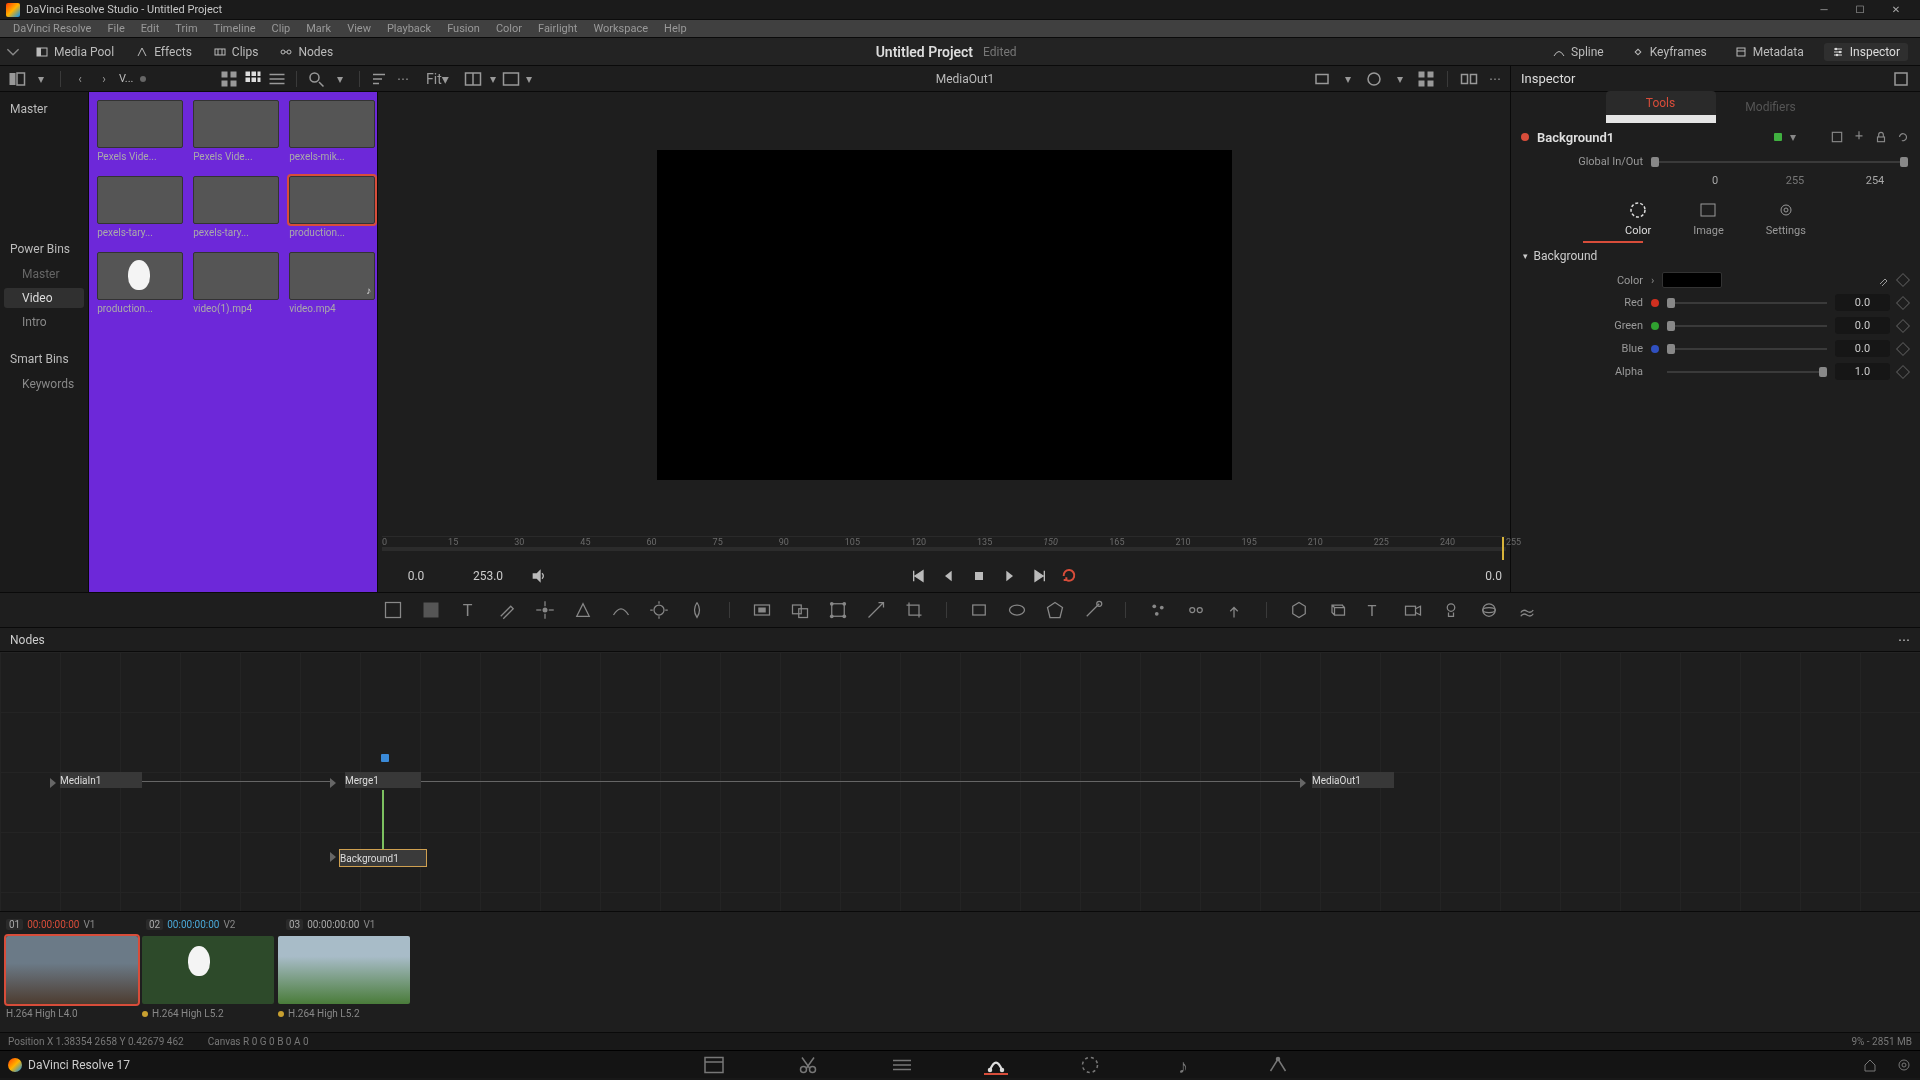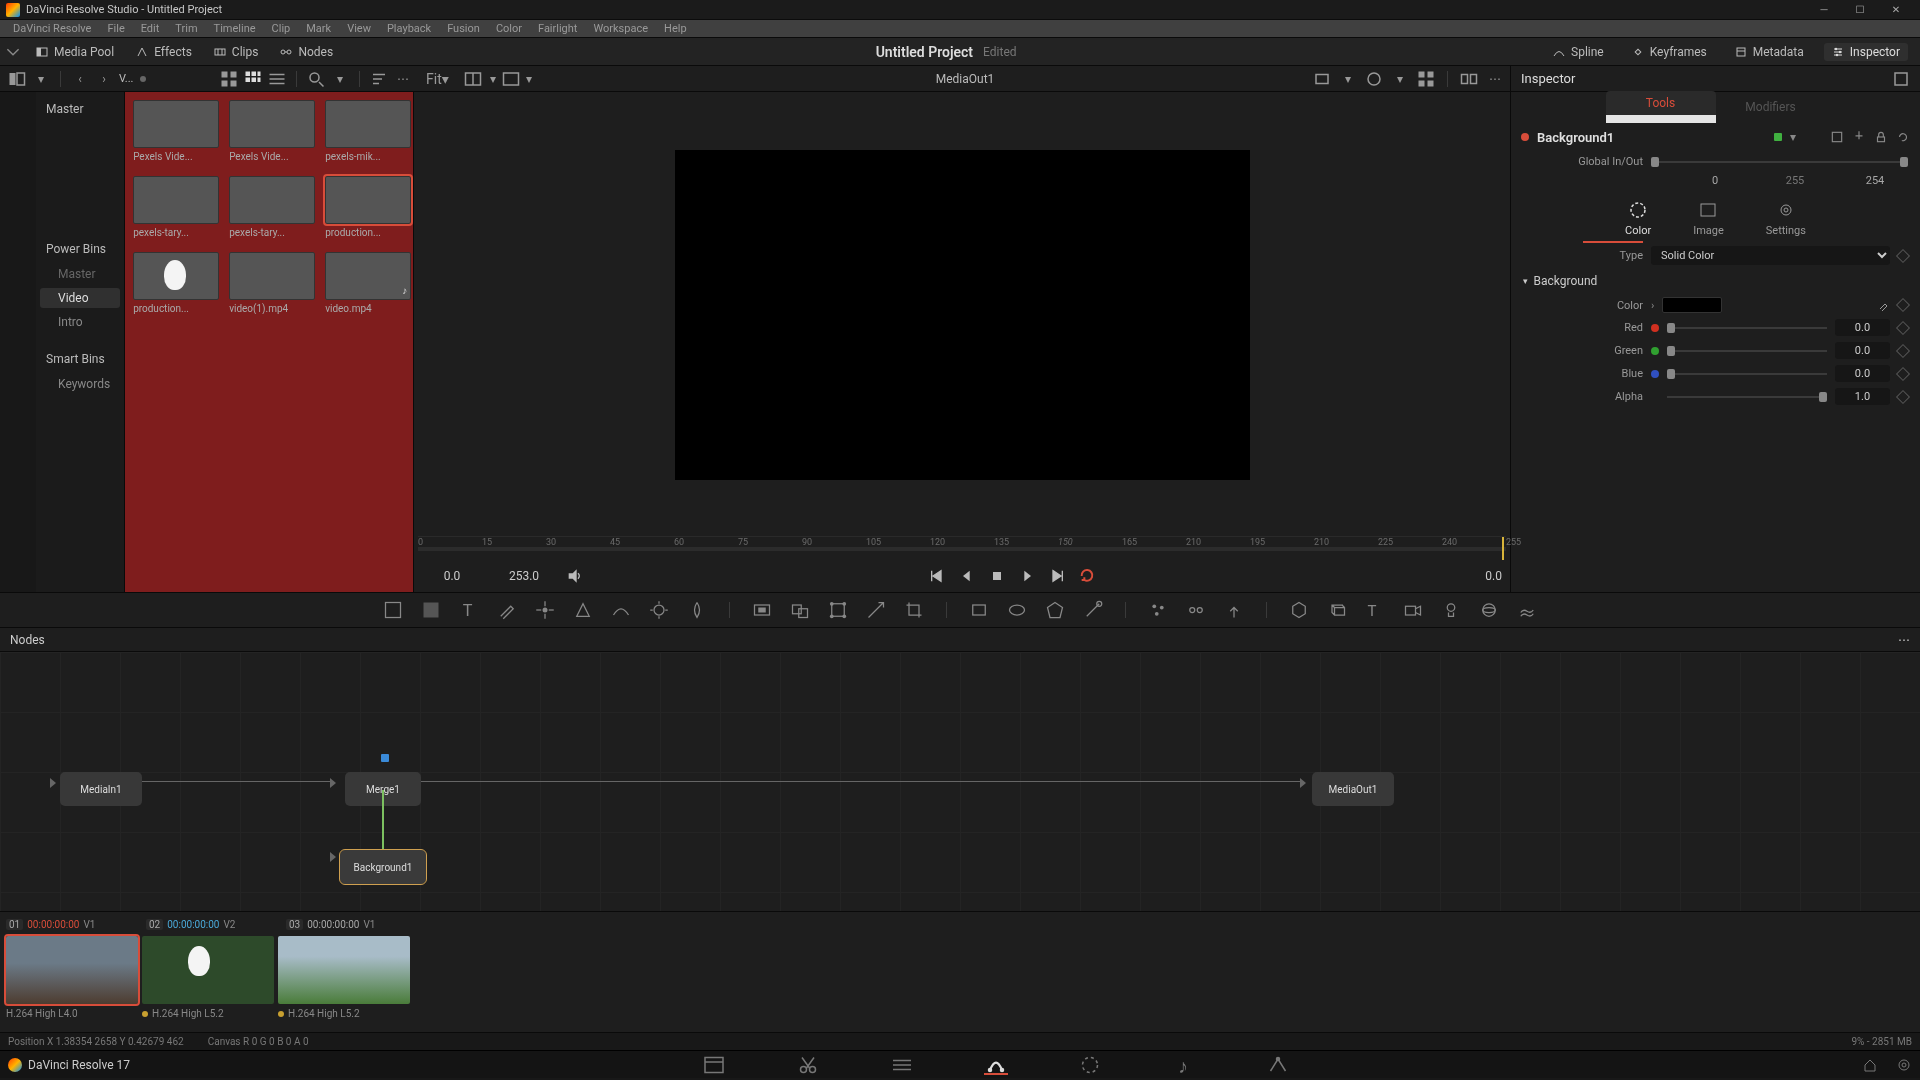--- a/index.html
+++ b/index.html
@@ -29,21 +29,21 @@
 
 
 .viewbar { height: 26px; background: #1e1e1e; display: flex; align-items: center; border-bottom: 1px solid #0a0a0a; }
 .viewbar .left { display: flex; align-items: center; gap: 6px; padding: 0 8px; width: 420px; }
 .viewbar .center { flex: 1; display: flex; justify-content: center; align-items: center; font-size: 12px; color: #bbb; position: relative; }
 .viewbar .ibtn { width: 18px; height: 18px; display:flex; align-items:center; justify-content:center; color:#999; }
 .inspector-head { width: 410px; padding: 0 10px; font-size: 13px; color: #ddd; display:flex; align-items:center; border-left:1px solid #0a0a0a; height:100%; }
 
 
 .main { display: flex; height: 500px; }
-.mediapool { width: 378px; background: #7f1d1d; display: flex; border-right: 1px solid #0a0a0a; margin-left: 36px; }
+.mediapool { width: 378px; background: #6d28d9; display: flex; border-right: 1px solid #0a0a0a; }
 .mediapool .bins { width: 135px; background: #1b1b1b; border-right: 1px solid #0a0a0a; padding: 6px 4px; display: flex; flex-direction: column; gap: 4px; font-size: 12px; }
 .mediapool .bins .section { color: #bbb; padding: 4px 6px; }
 .mediapool .bins .bin-item { padding: 3px 10px 3px 18px; color: #888; }
 .mediapool .bins .bin-item.sel { background: #303030; color: #ddd; border-radius: 3px; }
 .mediapool .clips { flex: 1; padding: 8px; display: grid; grid-template-columns: repeat(3, 86px); gap: 14px 10px; align-content: start; }
 .clip { width: 86px; }
 .clip .thumb { width: 86px; height: 48px; background: #555; border-radius: 2px; border: 1px solid #333; position: relative; overflow: hidden; }
 .clip .thumb.sel { outline: 2px solid #d84d3a; }
 .clip .lbl { font-size: 10px; color: #aaa; margin-top: 3px; white-space: nowrap; overflow: hidden; text-overflow: ellipsis; }
 .thumb-sky { background: linear-gradient(#6b7a87 40%, #4d3c30); }
@@ -98,21 +98,21 @@
 .dot-red{background:#d03020;} .dot-green{background:#30a030;} .dot-blue{background:#3050c0;}
 
 
 .ftoolbar { height: 36px; background: #1e1e1e; border-top: 1px solid #0a0a0a; border-bottom:1px solid #0a0a0a; display:flex; align-items:center; justify-content:center; gap:18px; }
 .ftoolbar .ftool { width:20px; height:20px; color:#888; }
 
 
 .nodeshdr { height: 24px; background:#1e1e1e; display:flex; align-items:center; padding:0 10px; font-size:12px; color:#ccc; border-bottom:1px solid #0a0a0a; }
 .nodeshdr .sp { flex:1; }
 .flow { height: 260px; background:#1e1e1e; position:relative; background-image: linear-gradient(#242424 1px, transparent 1px), linear-gradient(90deg, #242424 1px, transparent 1px); background-size: 60px 60px; border-bottom:1px solid #0a0a0a; }
-.flow .node { position:absolute; height:34px; border-radius:5px; display:flex; align-items:center; justify-content:center; font-size:10px; color:#ddd; }
+.flow .node { position:absolute; height:16px; border-radius:0; display:flex; align-items:center; justify-content:flex-start; font-size:10px; color:#ddd; }
 .flow .n-media { background:#383838; width:82px; }
 .flow .n-merge { background:#383838; width:76px; }
 .flow .n-bg { background:#3a3a3a; width:86px; outline:1px solid #cfa050; }
 .flow .n-out { background:#383838; width:82px; }
 .flow .tri { position:absolute; width:0; height:0; border-top:5px solid transparent; border-bottom:5px solid transparent; border-left:6px solid #666; }
 .flow .wire { position:absolute; height:1px; background:#666; }
 .flow .wire-v { position:absolute; width:2px; background:#7cc060; }
 .flow .mark { position:absolute; width:8px; height:8px; background:#3a8ad8; border-radius:1px; }
 
 
@@ -560,25 +560,20 @@
           <div class="ic">
             <svg viewBox="0 0 20 20">
               <circle cx="10" cy="10" r="5" fill="none" stroke="#999"></circle>
               <circle cx="10" cy="10" r="2" fill="none" stroke="#999"></circle>
             </svg>
           </div>
           <span>Settings</span>
         </div>
     </div>
     <div style="height:2px;background:#d84d3a;width:60px;margin:0 auto 0 72px;"></div>
-    <div class="insp-row">
-      <div class="lab">Type</div>
-      <select class="select-input"><option>Solid Color</option></select>
-      <div class="diamond"></div>
-    </div>
     <div class="insp-section">
         <span class="caret">▾</span>
         <span>Background</span>
       </div>
     <div class="insp-row">
       <div class="lab">Color</div>
       <span style="color:#888;">›</span>
       <div class="swatch"></div>
       <div style="flex:1"></div>
       <div>

